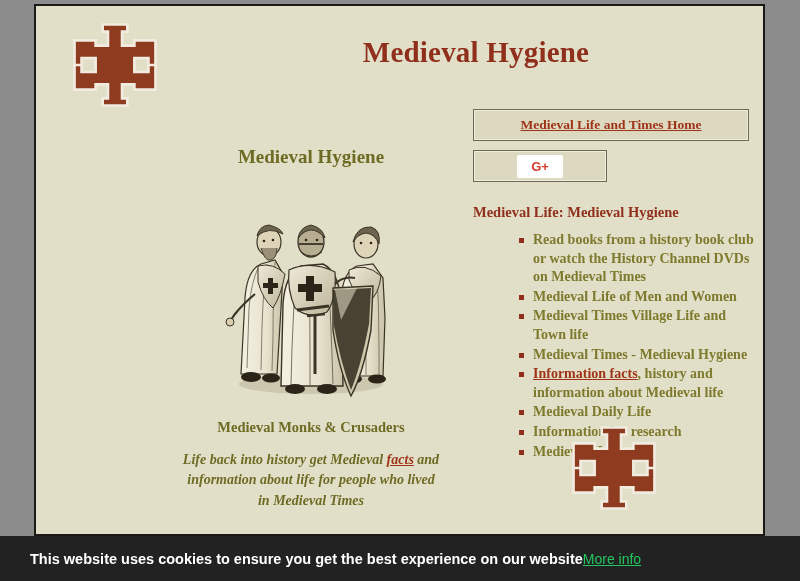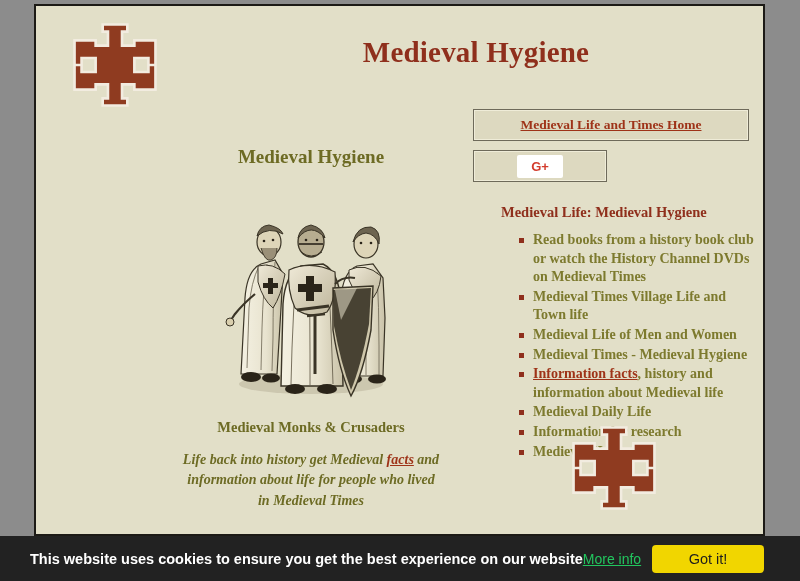--- a/index.html
+++ b/index.html
@@ -113,21 +113,20 @@
     align-items: center;
     justify-content: center;
     font-family: "Liberation Sans", sans-serif;
     font-size: 13px;
     font-weight: bold;
     color: #d33b2c;
   }
 
   #breadcrumb {
     margin-top: 22px;
-    margin-left: 28px;
     font-size: 14.5px;
     font-weight: bold;
     color: #8f2f1c;
   }
 
   #topic-list {
     list-style: none;
     margin: 10px 0 0 0;
     padding: 0 0 0 60px;
   }
@@ -354,35 +353,34 @@
     <div id="nav-row">
       <div id="nav-gplus">
         <span id="gplus-chip">G+</span>
       </div>
     </div>
 
     <div id="breadcrumb">Medieval Life: Medieval Hygiene</div>
 
     <ul id="topic-list">
       <li><span>Read books from a history book club or watch the History Channel DVDs on Medieval Times</span></li>
+      <li><span>Medieval Life of Men and Women</span></li>
       <li><span>Medieval Times Village Life and Town life</span></li>
-      <li><span>Medieval Life of Men and Women</span></li>
       <li><span>Medieval Times - Medieval Hygiene</span></li>
       <li><a href="#">Information facts</a><span>, history and information about Medieval life</span></li>
       <li><span>Medieval Daily Life</span></li>
       <li><span>Information for research</span></li>
       <li><span>Medieval Hygiene</span></li>
     </ul>
   </div>
 
   <div id="cross-bottom-right" class="cross">
     <svg viewBox="0 0 100 100" width="88" height="88" aria-hidden="true">
       <path d="M36 4 H64 V12 H58 V28 H72 V22 H96 V50 H88 V42 H72 V58 H88 V50 H96 V78 H72 V72 H58 V88 H64 V96 H36 V88 H42 V72 H28 V78 H4 V50 H12 V58 H28 V42 H12 V50 H4 V22 H28 V28 H42 V12 H36 Z" fill="#8f3b20" stroke="#f2ece0" stroke-width="3"></path>
     </svg>
   </div>
 
 </div>
 
 <div id="cookie-banner">
   <span id="cookie-message">This website uses cookies to ensure you get the best experience on our website</span>
   <a id="cookie-more-info" href="#">More info</a>
-  <button id="cookie-accept-button">Got it!</button>
 </div>
 
 </body></html>

